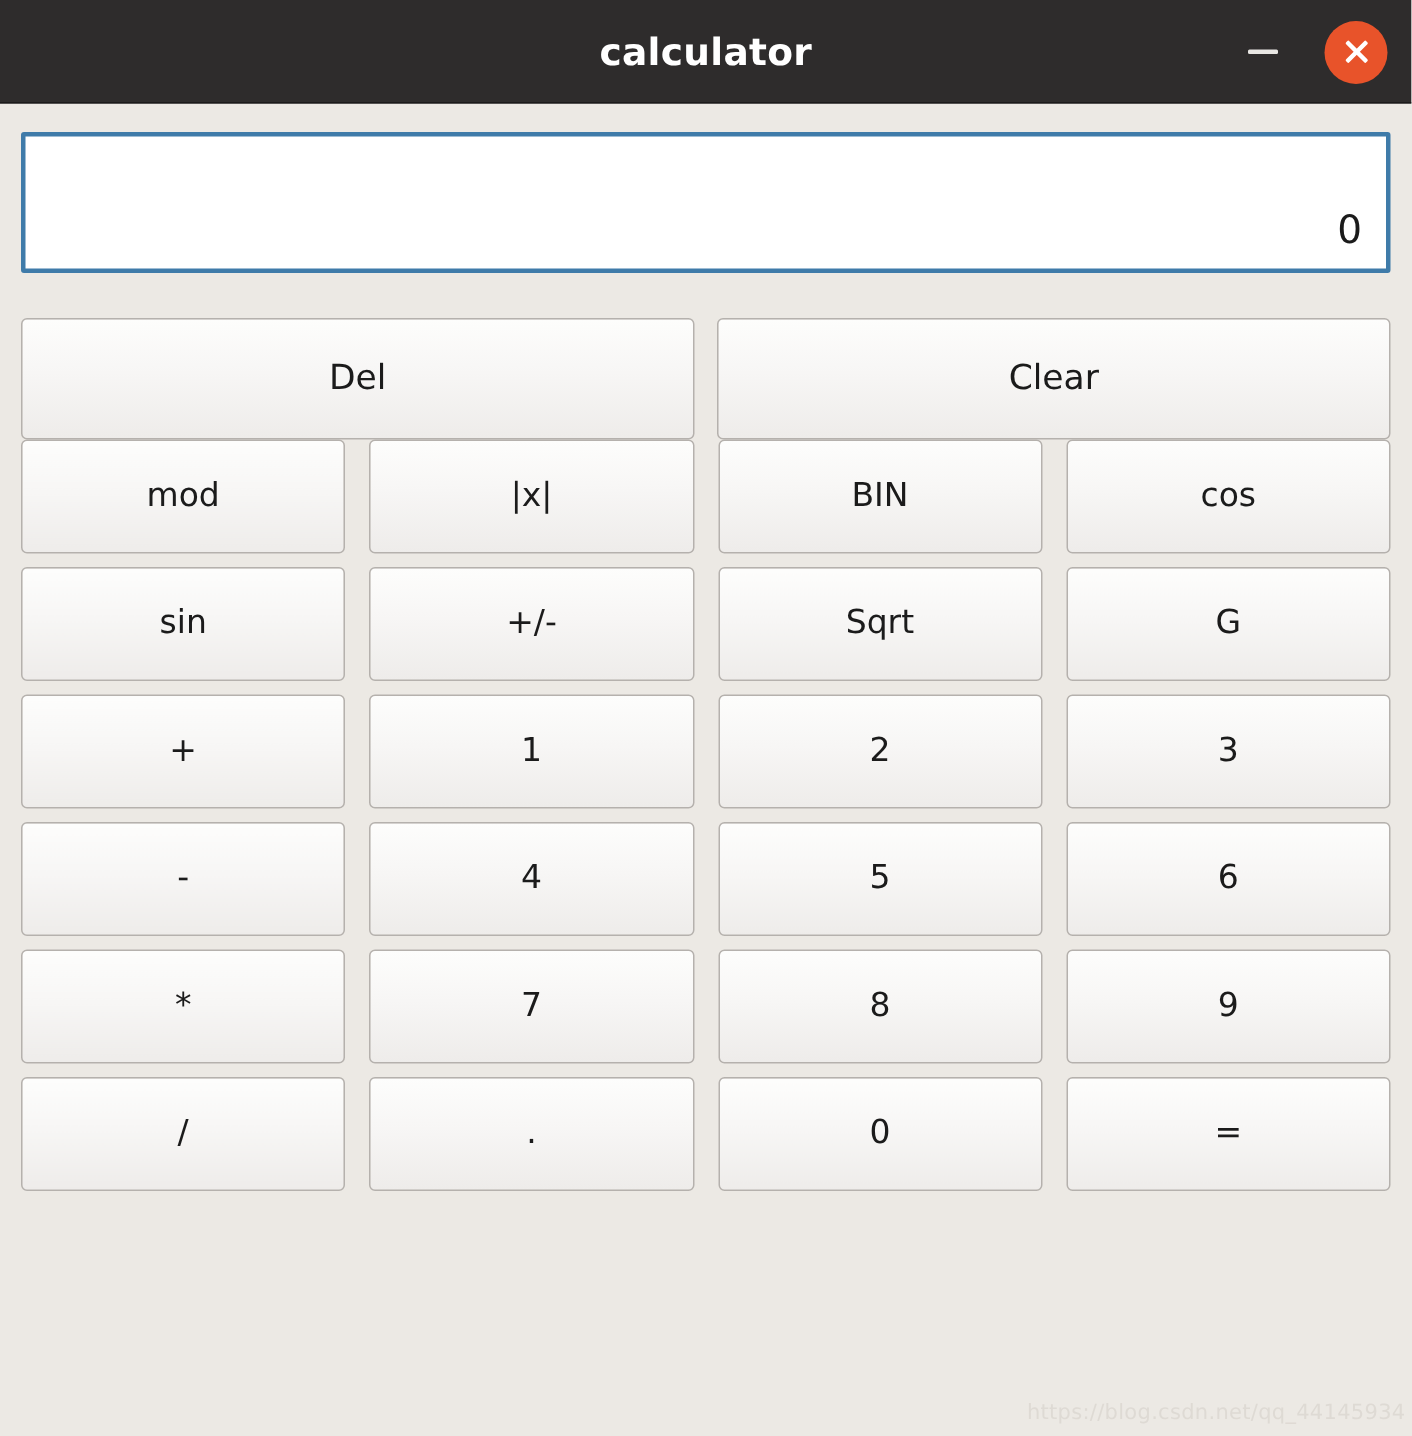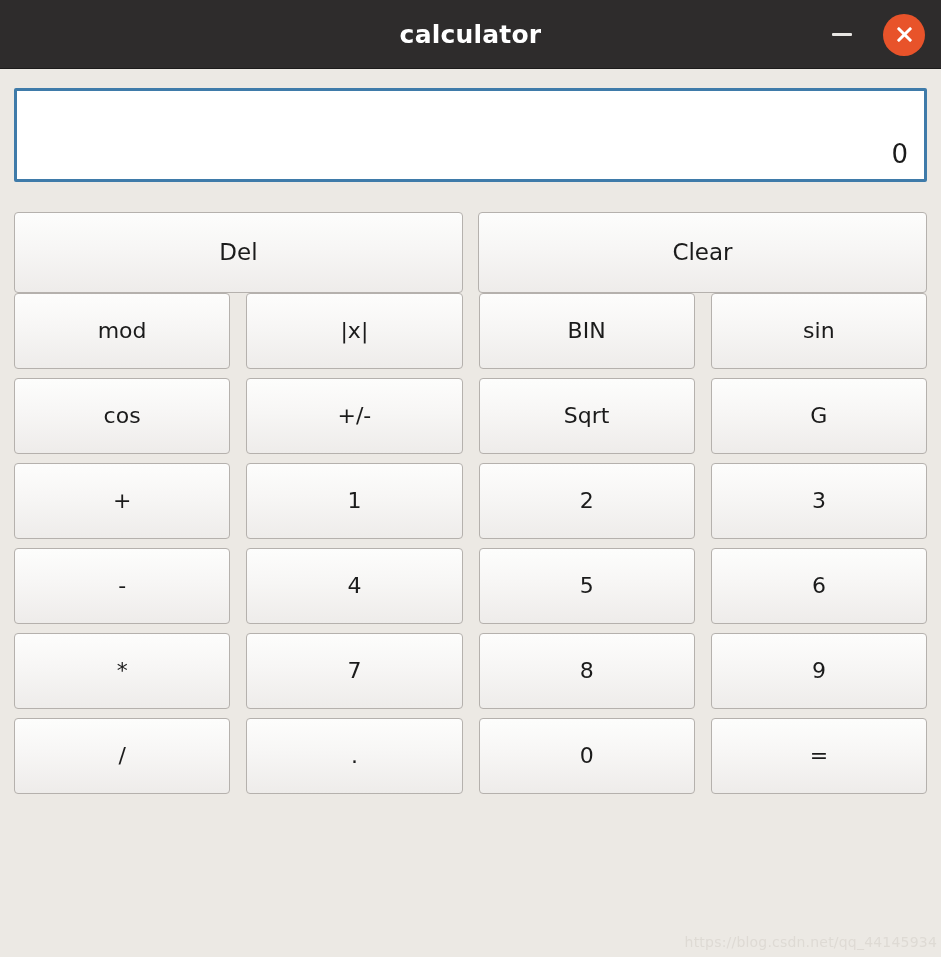--- a/index.html
+++ b/index.html
@@ -206,22 +206,22 @@
     <div id="action-row">
       <button class="calc-btn action-btn">Del</button>
       <button class="calc-btn action-btn">Clear</button>
     </div>
 
     <div id="keypad">
       <button class="calc-btn">mod</button>
       <button class="calc-btn">|x|</button>
       <button class="calc-btn">BIN</button>
 
+      <button class="calc-btn">cos</button>
       <button class="calc-btn">sin</button>
-      <button class="calc-btn">cos</button>
       <button class="calc-btn">+/-</button>
 
       <button class="calc-btn">Sqrt</button>
       <button class="calc-btn">G</button>
       <button class="calc-btn">+</button>
 
       <button class="calc-btn">1</button>
       <button class="calc-btn">2</button>
       <button class="calc-btn">3</button>
       <button class="calc-btn">-</button>

